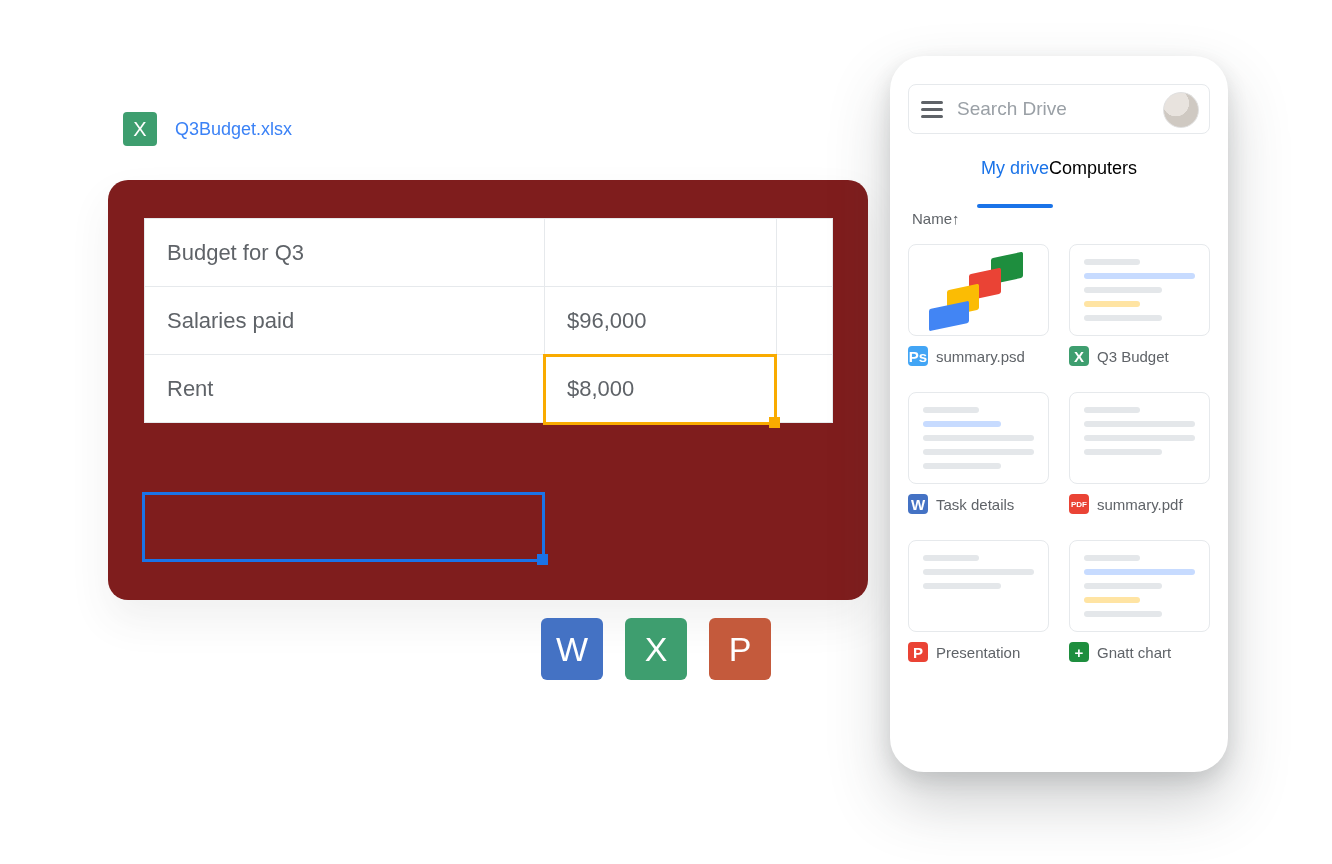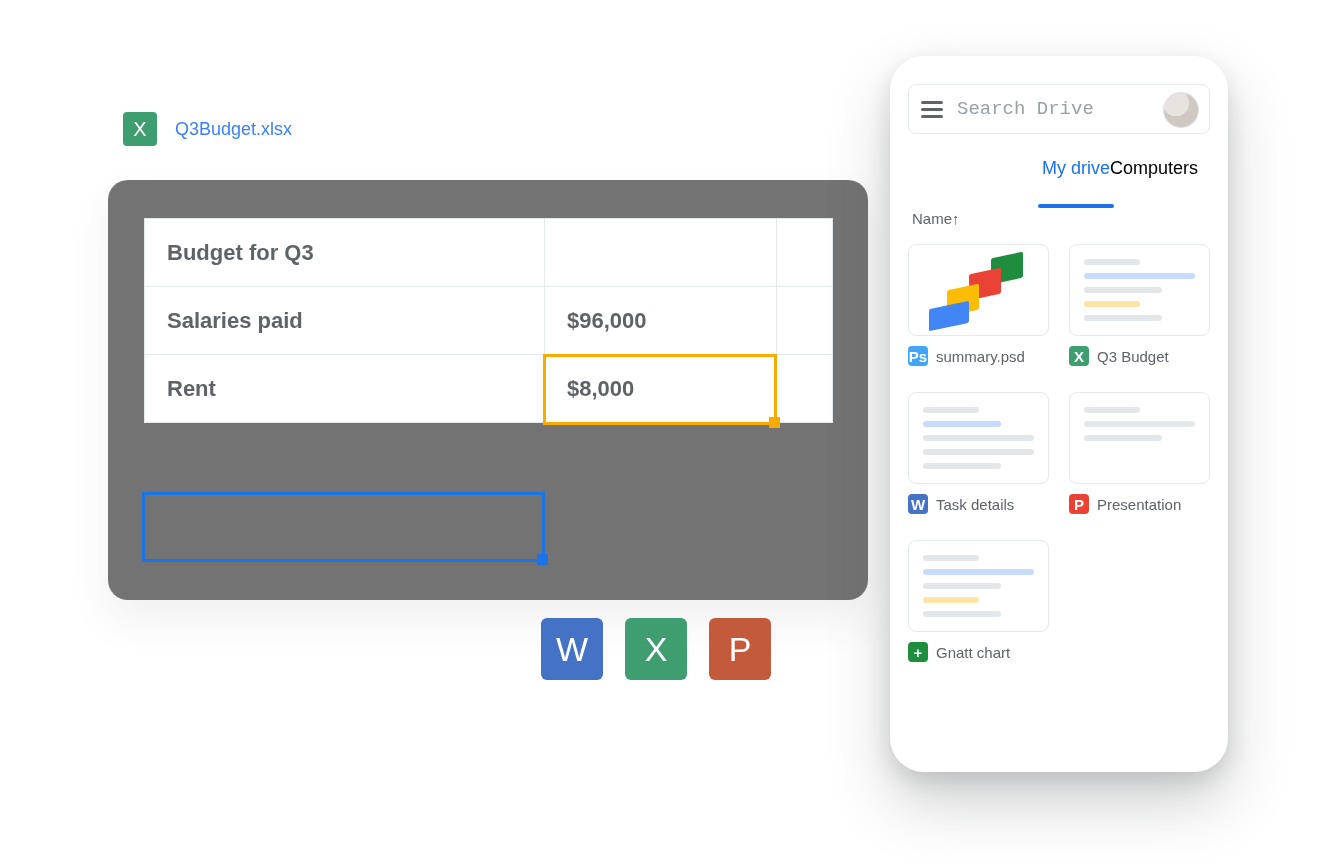--- a/index.html
+++ b/index.html
@@ -2,49 +2,49 @@
 <html><head>
 <meta charset="utf-8">
 <style>
   html,body{margin:0;padding:0;width:1332px;height:864px;background:#fff;font-family:"Google Sans","Product Sans",Arial,sans-serif;color:#3c4043;}
   *{box-sizing:border-box;}
 
   
   .file-header{position:absolute;left:123px;top:112px;display:flex;align-items:center;gap:18px;}
   .file-header .fname{font-size:18px;color:#3b82f6;}
 
-  .sheet-card{position:absolute;left:108px;top:180px;width:760px;height:420px;border-radius:20px;background:#737373;box-shadow:0 20px 40px rgba(60,64,67,.08);font-weight:bold;}
+  .sheet-card{position:absolute;left:108px;top:180px;width:760px;height:420px;border-radius:20px;background:#7f1d1d;box-shadow:0 20px 40px rgba(60,64,67,.08);}
   .grid{position:absolute;left:36px;top:38px;width:688px;}
   .grid table{border-collapse:collapse;width:100%;table-layout:fixed;}
   .grid td{height:68px;border:1px solid #e6e9ec;background:#fff;font-size:22px;color:#5f6368;padding:0 22px;vertical-align:middle;}
   .grid col.c1{width:400px;}
   .grid col.c2{width:232px;}
   .grid col.c3{width:56px;}
 
   .sel{position:absolute;pointer-events:none;}
   .sel.yellow{left:435px;top:174px;width:234px;height:71px;border:3px solid #f9ab00;}
   .sel.yellow::after{content:"";position:absolute;right:-6px;bottom:-6px;width:11px;height:11px;background:#f9ab00;}
   .sel.blue{left:34px;top:312px;width:403px;height:70px;border:3px solid #1a73e8;}
   .sel.blue::after{content:"";position:absolute;right:-6px;bottom:-6px;width:11px;height:11px;background:#1a73e8;}
 
   
   .office-row{position:absolute;left:541px;top:618px;display:flex;gap:22px;}
   .office-btn{width:62px;height:62px;border-radius:6px;display:flex;align-items:center;justify-content:center;color:#fff;font-size:34px;font-weight:500;}
   .ob-w{background:#4472c4;} .ob-x{background:#3e9e6f;} .ob-p{background:#c45a3c;}
 
   
   .phone{position:absolute;left:890px;top:56px;width:338px;height:716px;border-radius:34px;background:#fff;box-shadow:0 30px 60px rgba(60,64,67,.25),0 8px 20px rgba(60,64,67,.15);}
-  .searchbar{position:absolute;left:18px;top:28px;right:18px;height:50px;border:1px solid #e6e9ec;border-radius:8px;display:flex;align-items:center;padding:0 12px;gap:14px;font-family:Liberation Mono, monospace;}
+  .searchbar{position:absolute;left:18px;top:28px;right:18px;height:50px;border:1px solid #e6e9ec;border-radius:8px;display:flex;align-items:center;padding:0 12px;gap:14px;}
   .menu-icon{width:22px;height:16px;position:relative;}
   .menu-icon span{position:absolute;left:0;right:0;height:3px;background:#5f6368;border-radius:2px;}
   .menu-icon span:nth-child(1){top:0;} .menu-icon span:nth-child(2){top:7px;} .menu-icon span:nth-child(3){top:14px;}
   .search-ph{font-size:19px;color:#9aa0a6;}
   .avatar{position:absolute;right:10px;top:7px;width:36px;height:36px;border-radius:50%;background:radial-gradient(circle at 35% 30%,#e8e3de 0 40%,#cfc9c2 41% 100%);border:1px solid #e0e0e0;}
 
-  .drtabs{position:absolute;left:30px;top:102px;right:30px;height:40px;display:flex;justify-content:flex-end;}
+  .drtabs{position:absolute;left:30px;top:102px;right:30px;height:40px;display:flex;justify-content:center;}
   .drtab{font-size:18px;color:#000000;position:relative;}
   .drtab.active{color:#1a73e8;}
   .drtab.active::after{content:"";position:absolute;left:-4px;right:-4px;bottom:-10px;height:4px;border-radius:3px;background:#1a73e8;}
 
   .sort-row{position:absolute;left:22px;top:154px;display:flex;align-items:center;font-size:15px;color:#5f6368;}
   .sort-row .arrow{font-size:15px;}
 
   .tiles{position:absolute;left:18px;top:188px;right:18px;display:grid;grid-template-columns:1fr 1fr;gap:26px 20px;}
   .tile{}
   .thumb{width:100%;height:92px;border:1px solid #e6e9ec;border-radius:8px;background:#fff;position:relative;overflow:hidden;}
@@ -176,20 +176,34 @@
             <div class="ln long"></div>
             <div class="ln med"></div>
           </div>
       </div>
       <div class="cap">
         <span class="badge b-w">W</span>
         <span>Task details</span>
       </div>
     </div>
 
+    <div class="tile">
+      <div class="thumb">
+        <div class="doc-lines">
+            <div class="ln sh"></div>
+            <div class="ln long"></div>
+            <div class="ln long"></div>
+            <div class="ln med"></div>
+          </div>
+      </div>
+      <div class="cap">
+        <span class="badge b-pdf">PDF</span>
+        <span>summary.pdf</span>
+      </div>
+    </div>
 
     <div class="tile">
       <div class="thumb">
         <div class="doc-lines">
             <div class="ln sh"></div>
             <div class="ln long"></div>
             <div class="ln med"></div>
           </div>
       </div>
       <div class="cap">

